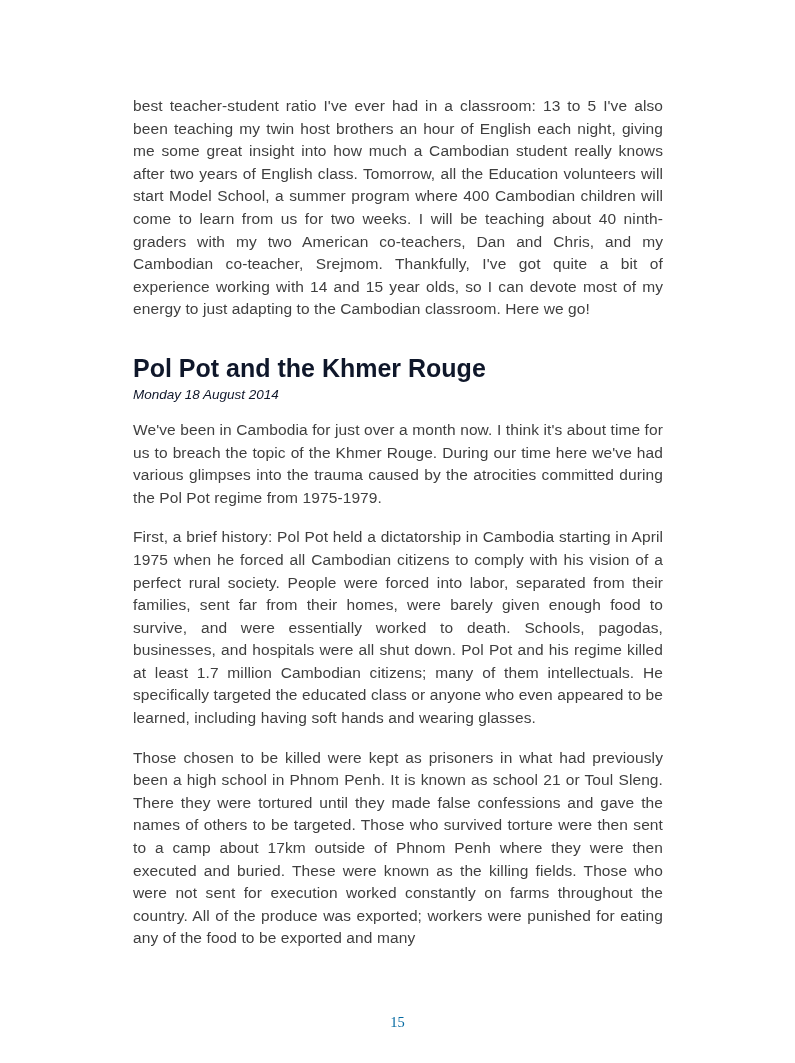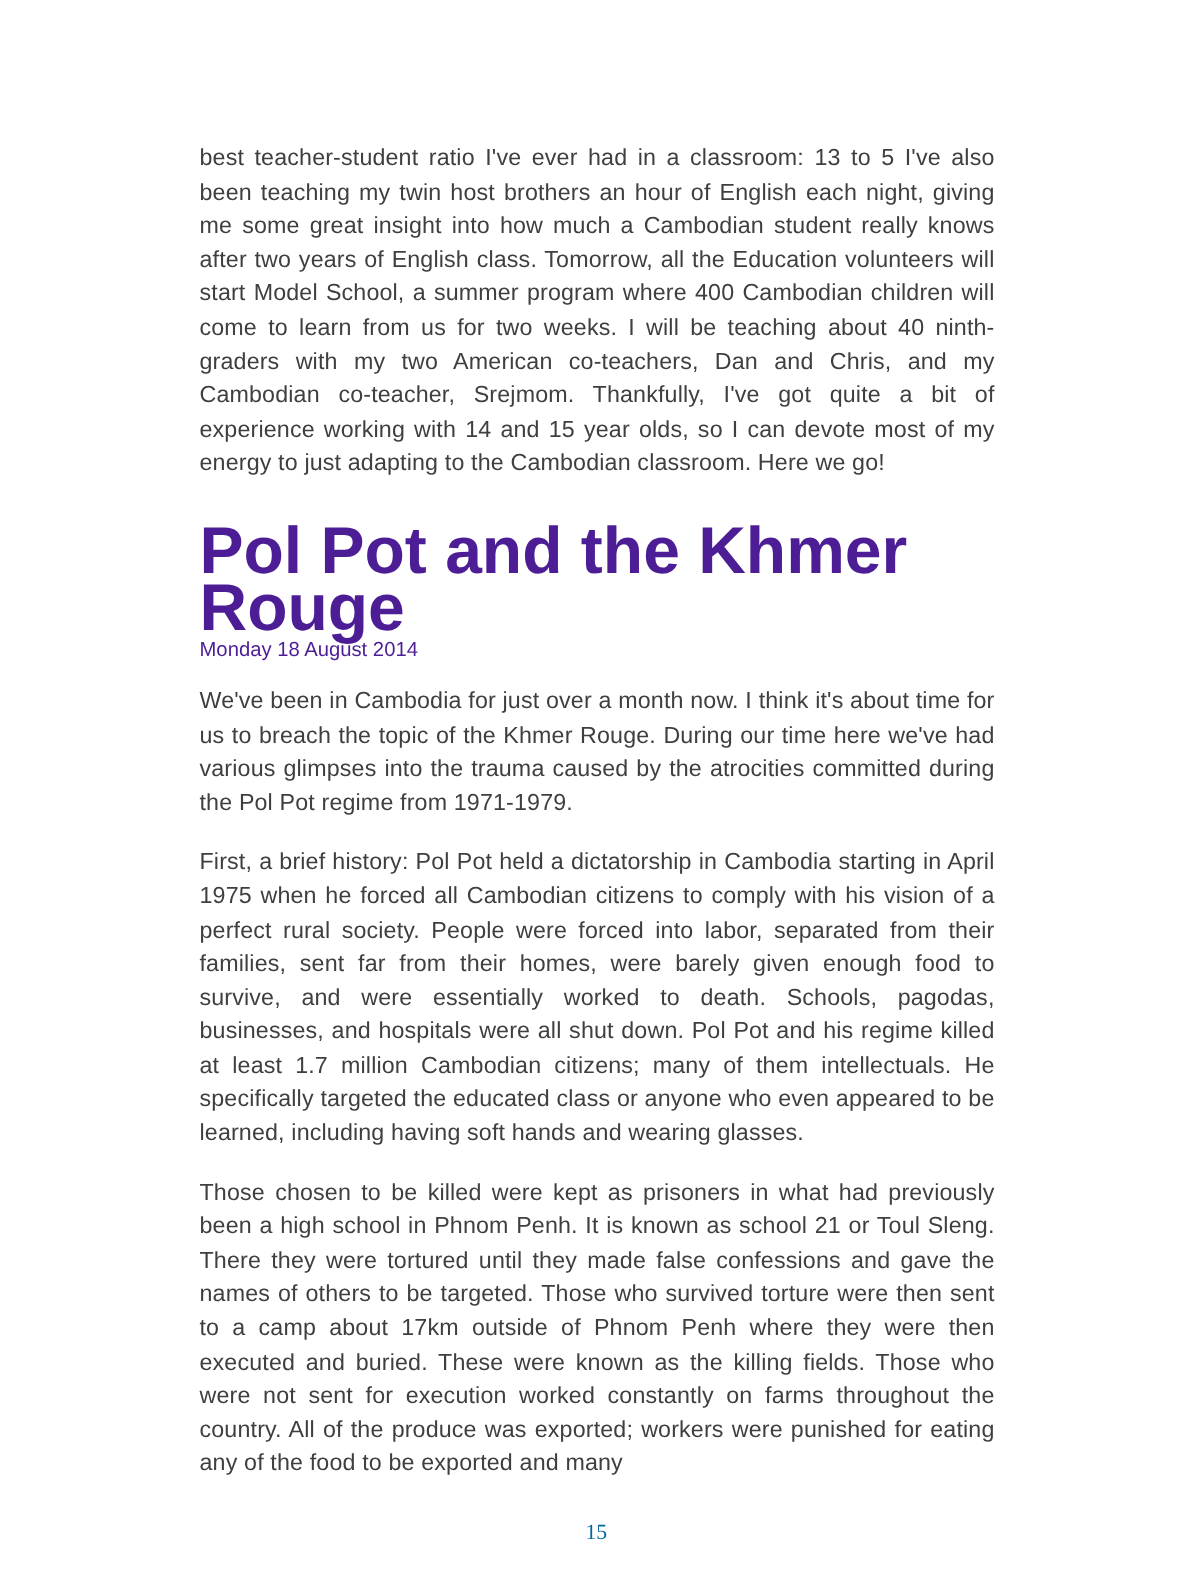--- a/index.html
+++ b/index.html
@@ -25,31 +25,32 @@
   .body-text {
     margin: 0 0 17px 0;
     font-size: 15.5px;
     line-height: 22.6px;
     color: #3f3f3f;
     text-align: justify;
     letter-spacing: 0.1px;
   }
   .post-title {
     margin: 28px 0 0 0;
-    font-size: 44px;
+    font-size: 25px;
     line-height: 38px;
     font-weight: bold;
-    color: #4c1d95;
+    color: #0f172a;
     letter-spacing: 0px;
   }
   .post-date {
     margin: 0 0 16px 0;
     font-size: 13.5px;
     line-height: 16px;
-    color: #4c1d95;
+    font-style: italic;
+    color: #0f172a;
   }
   .page-number {
     position: absolute;
     top: 1014px;
     left: 0;
     width: 795px;
     text-align: center;
     font-family: "Liberation Serif", serif;
     font-size: 14.5px;
     color: #0369a1;
@@ -60,21 +61,21 @@
 
 <div class="page">
   <div class="content">
 
     <p class="body-text">best teacher-student ratio I've ever had in a classroom: 13 to 5 I've also been teaching my twin host brothers an hour of English each night, giving me some great insight into how much a Cambodian student really knows after two years of English class. Tomorrow, all the Education volunteers will start Model School, a summer program where 400 Cambodian children will come to learn from us for two weeks. I will be teaching about 40 ninth-graders with my two American co-teachers, Dan and Chris, and my Cambodian co-teacher, Srejmom. Thankfully, I've got quite a bit of experience working with 14 and 15 year olds, so I can devote most of my energy to just adapting to the Cambodian classroom. Here we go!</p>
 
     <h1 class="post-title">Pol Pot and the Khmer Rouge</h1>
 
     <div class="post-date">Monday 18 August 2014</div>
 
-    <p class="body-text">We've been in Cambodia for just over a month now. I think it's about time for us to breach the topic of the Khmer Rouge. During our time here we've had various glimpses into the trauma caused by the atrocities committed during the Pol Pot regime from 1971-1979.</p>
+    <p class="body-text">We've been in Cambodia for just over a month now. I think it's about time for us to breach the topic of the Khmer Rouge. During our time here we've had various glimpses into the trauma caused by the atrocities committed during the Pol Pot regime from 1975-1979.</p>
 
     <p class="body-text">First, a brief history: Pol Pot held a dictatorship in Cambodia starting in April 1975 when he forced all Cambodian citizens to comply with his vision of a perfect rural society. People were forced into labor, separated from their families, sent far from their homes, were barely given enough food to survive, and were essentially worked to death. Schools, pagodas, businesses, and hospitals were all shut down. Pol Pot and his regime killed at least 1.7 million Cambodian citizens; many of them intellectuals. He specifically targeted the educated class or anyone who even appeared to be learned, including having soft hands and wearing glasses.</p>
 
     <p class="body-text">Those chosen to be killed were kept as prisoners in what had previously been a high school in Phnom Penh. It is known as school 21 or Toul Sleng. There they were tortured until they made false confessions and gave the names of others to be targeted. Those who survived torture were then sent to a camp about 17km outside of Phnom Penh where they were then executed and buried. These were known as the killing fields. Those who were not sent for execution worked constantly on farms throughout the country. All of the produce was exported; workers were punished for eating any of the food to be exported and many</p>
 
   </div>
 
   <div class="page-number">15</div>
 </div>
 

